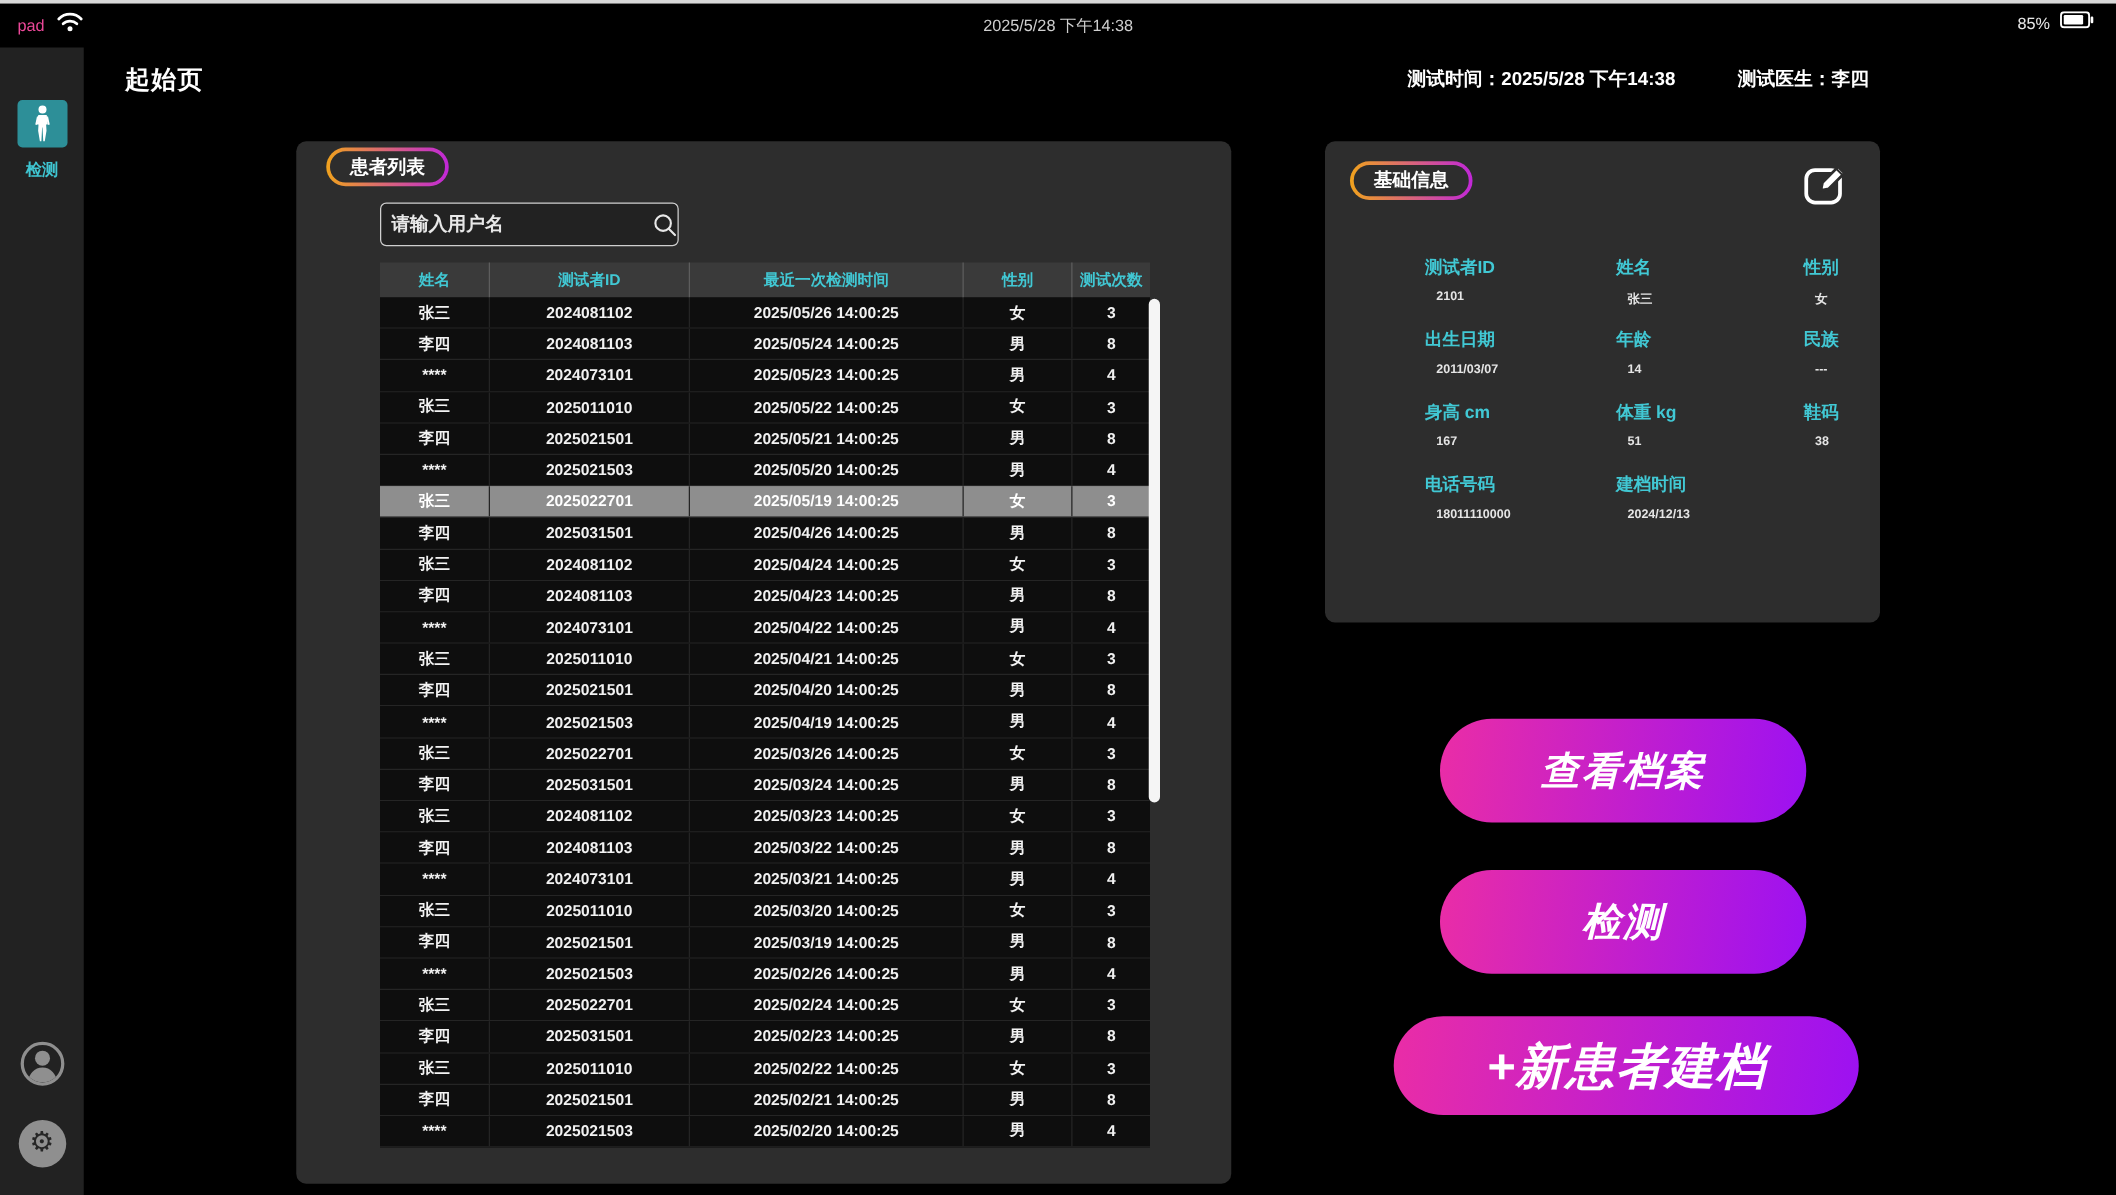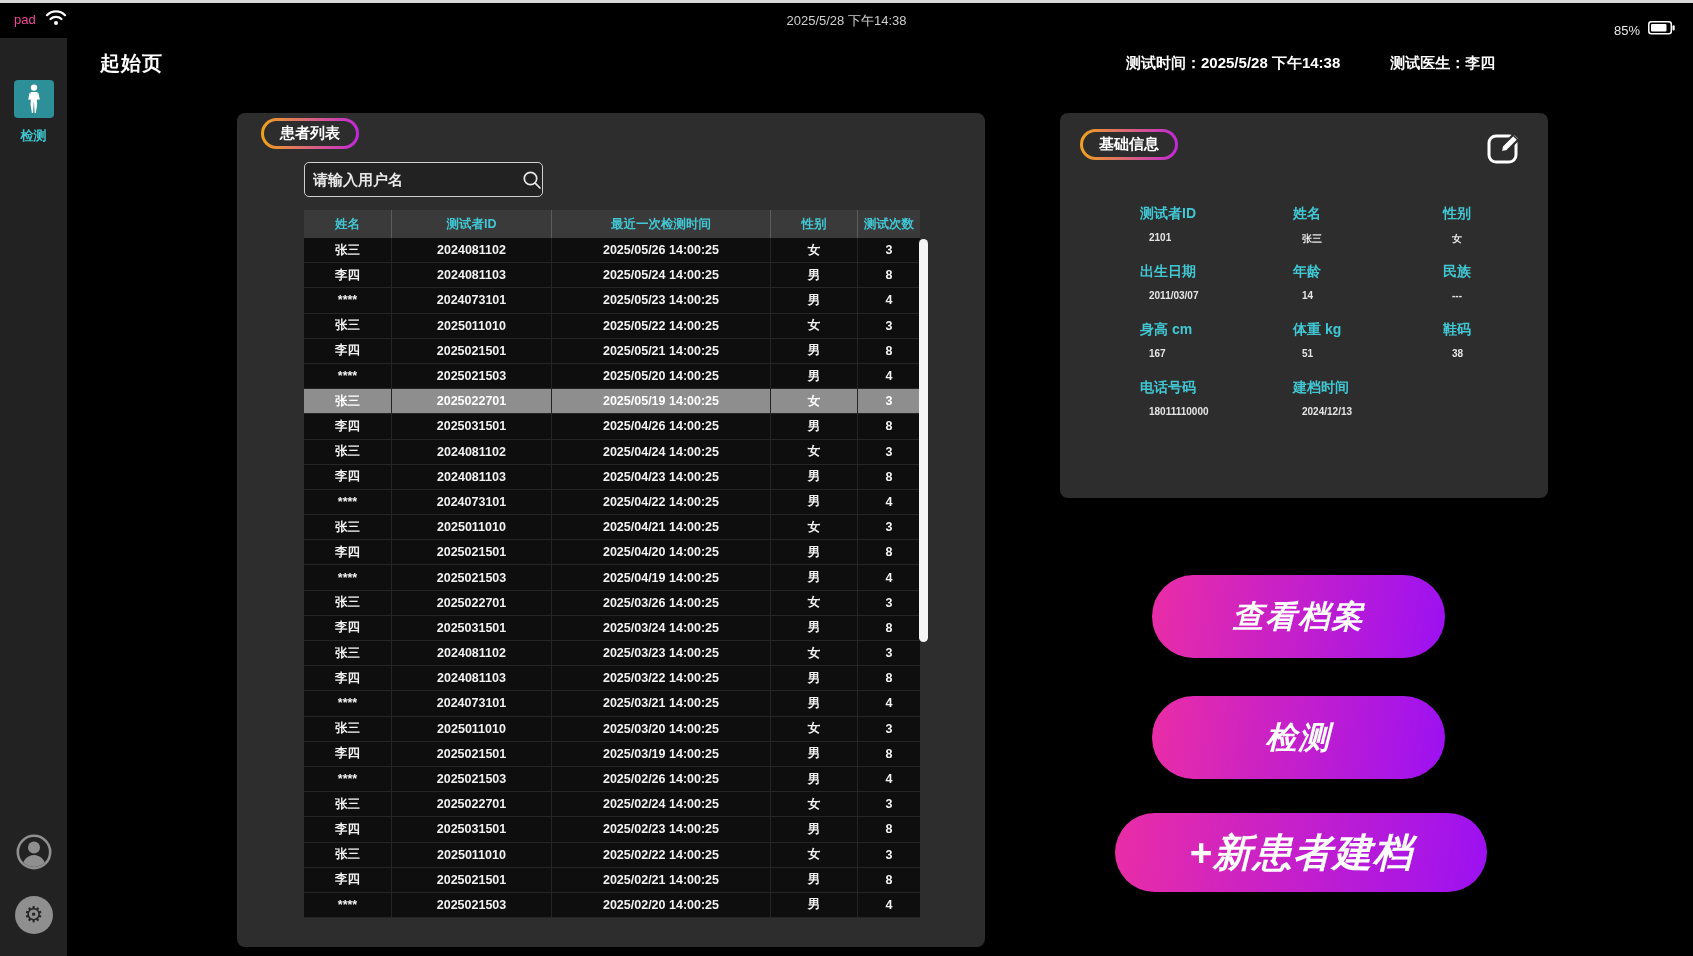--- a/index.html
+++ b/index.html
@@ -6,41 +6,41 @@
   html,body { background:#000; }
   body { font-family:"Liberation Sans","DejaVu Sans",sans-serif; }
   #screen { position:relative; width:1693px; height:956px; background:#000; overflow:hidden; }
 
   
   .top-edge { position:absolute; left:0; top:0; width:1693px; height:3px; background:#d8d8d8; }
   .topbar { position:absolute; left:0; top:3px; width:1693px; height:33px; background:#000; color:#fff; }
   .tb-left { position:absolute; left:14px; top:6px; display:flex; align-items:center; gap:9px; }
   .tb-device { font-size:13px; color:#ec4899; }
   .tb-center { position:absolute; left:0; top:9px; width:100%; text-align:center; font-size:13px; font-weight:normal; color:#cfcfcf; }
-  .tb-right { position:absolute; right:18px; top:6px; display:flex; align-items:center; gap:8px;margin-top:12px; }
+  .tb-right { position:absolute; right:18px; top:6px; display:flex; align-items:center; gap:8px; }
   .tb-batt-pct { font-size:13px; color:#e8e8e8; }
 
   
   .sidebar { position:absolute; left:0; top:38px; width:67px; height:918px; background:#222222; }
   .side-detect { position:absolute; left:0; top:42px; width:67px; text-align:center; cursor:pointer; }
   .detect-sq { margin:0 auto; width:40px; height:38px; background:#2d8f98; border-radius:4px; display:flex; align-items:center; justify-content:center; }
   .detect-label { margin-top:9px; font-size:13px; font-weight:bold; color:#3fc6d2; }
   .side-bottom { position:absolute; left:0; bottom:22px; width:67px; display:flex; flex-direction:column; align-items:center; gap:22px; }
   .gear-circle { width:38px; height:38px; border-radius:50%; background:#8f8f8f; display:flex; align-items:center; justify-content:center; }
   .gear-glyph { font-size:22px; color:#262626; line-height:1; font-family:"DejaVu Sans",sans-serif; }
 
   
   .page-title { position:absolute; left:100px; top:50px; font-size:20px; font-weight:bold; color:#fff; letter-spacing:1px; }
   .hdr-right { position:absolute; left:1126px; top:54px; display:flex; gap:50px; color:#fff; font-size:15px; font-weight:bold; }
   .hdr-item { white-space:nowrap; }
 
   
   .panel { position:absolute; background:#2d2d2d; border-radius:8px; }
   .panel-list { left:237px; top:113px; width:748px; height:834px; }
-  .panel-info { left:1060px; top:113px; width:488px; height:385px; }
+  .panel-info { left:1060px; top:113px; width:444px; height:385px; }
 
   .pill { position:absolute; padding:3px; border-radius:19px; background:linear-gradient(90deg,#f0a21d,#c127d8); }
   .pill-inner { background:#2d2d2d; border-radius:16px; padding:3px 16px; color:#fff; font-weight:bold; font-size:15px; white-space:nowrap; }
 
   
   .search-box { position:absolute; left:67px; top:49px; width:239px; height:35px; border:1.5px solid #cfcfcf; border-radius:5px; background:#222; display:flex; align-items:center; }
   .search-input { flex:1; background:transparent; border:none; outline:none; color:#f0f0f0; font-size:15px; font-weight:bold; padding:0 8px; font-family:inherit; }
   .search-input::placeholder { color:#e8e8e8; opacity:1; }
   .search-ico { width:30px; display:flex; justify-content:center; }
 

